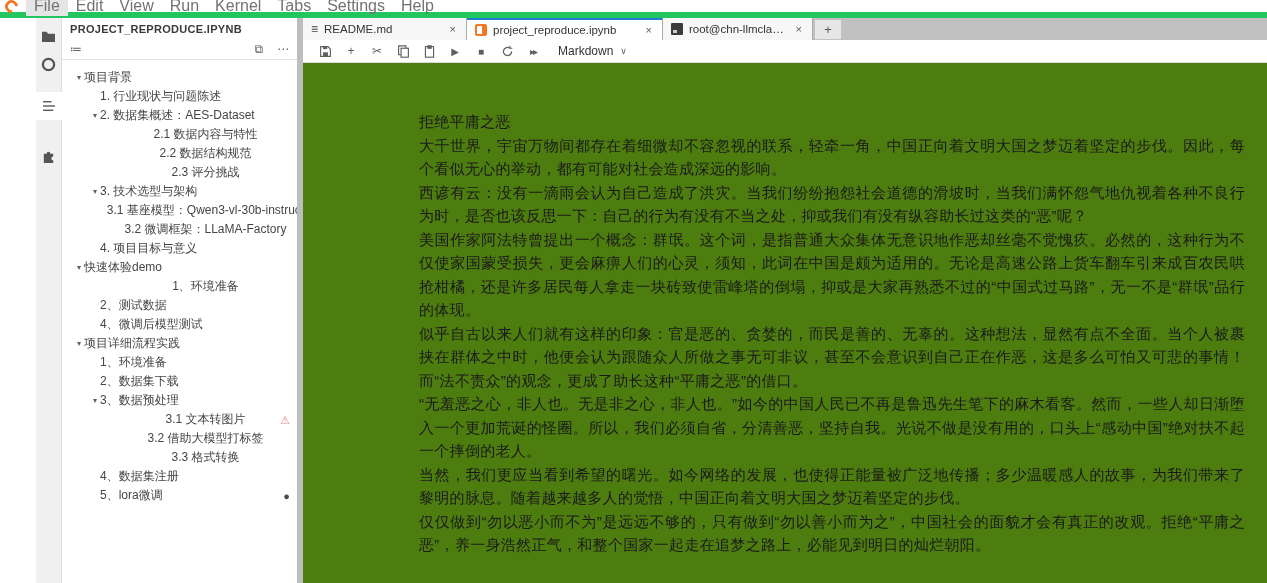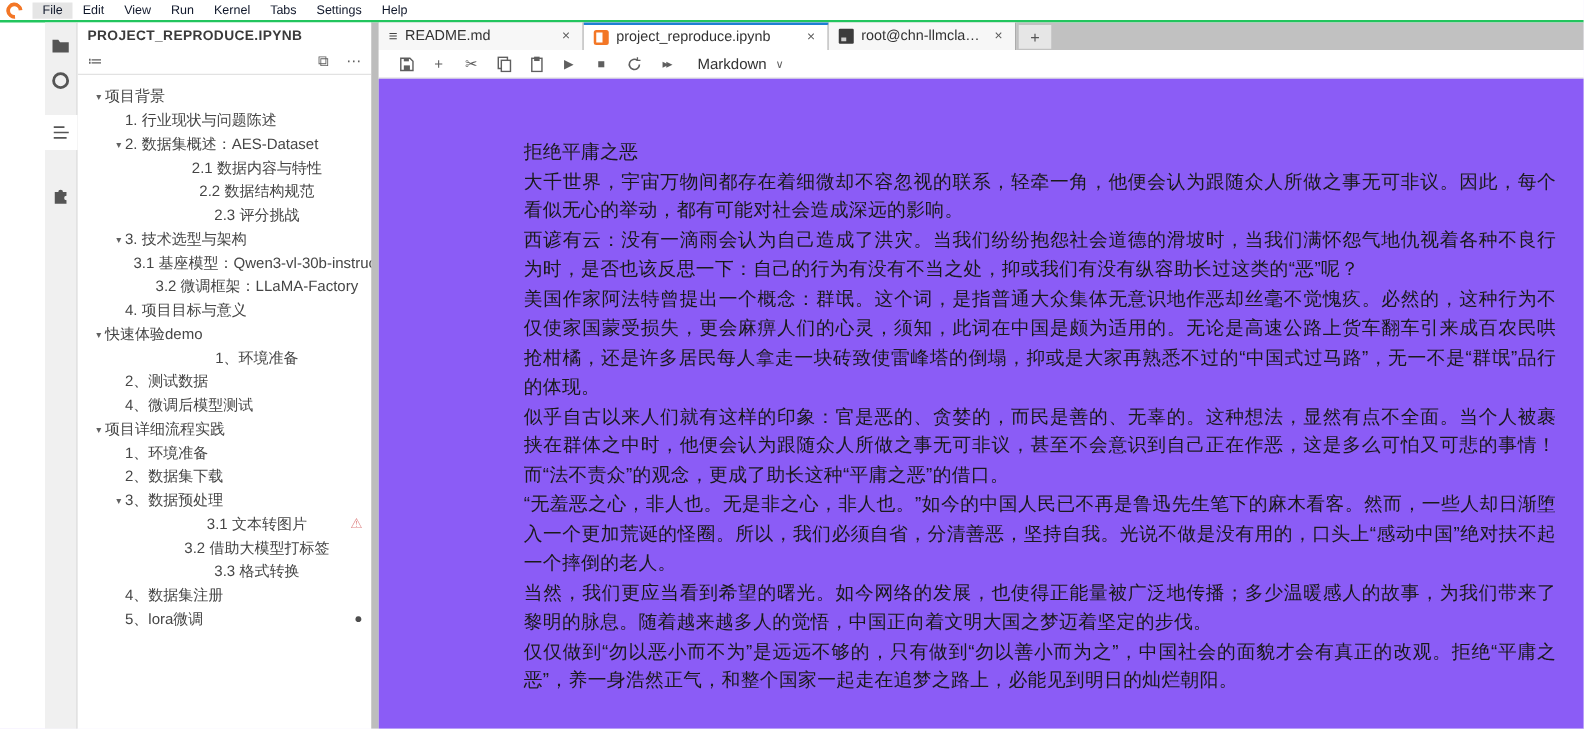--- a/index.html
+++ b/index.html
@@ -1,21 +1,21 @@
 <!DOCTYPE html>
 <html><head>
 <meta charset="utf-8">
 <style>
   * { margin:0; padding:0; box-sizing:border-box; }
   html,body { width:1267px; height:583px; overflow:hidden;
     font-family:"Liberation Sans","DejaVu Sans",sans-serif; background:#fff; }
 
   
   .menubar { height:18px; display:flex; align-items:center; background:#fff;
-    border-bottom:2px solid #22c55e; font-size:10px; color:#0f172a; }
+    border-bottom:6px solid #22c55e; font-size:16px; color:#737373; }
   .logo { width:13px; height:13px; border-radius:50%; border:3px solid #f37626;
     border-right-color:transparent; transform:rotate(40deg); margin:0 8px 0 5px; }
   .menu-item { padding:1px 8px; cursor:default; white-space:nowrap; }
   .menu-item.active { background:#e5e5e5; }
 
   .workspace { display:flex; height:565px;padding-left:36px; }
 
   
   .activitybar { width:26px; background:#f0f0f0; border-right:1px solid #ddd;
     display:flex; flex-direction:column; align-items:center; flex:none; position:relative; }
@@ -72,21 +72,21 @@
   
   .nbtoolbar { height:23px; background:#fff; border-bottom:1px solid #dadada;
     display:flex; align-items:center; padding-left:9px; flex:none; }
   .tb-btn { width:26px; height:20px; display:flex; align-items:center; justify-content:center;
     color:#5f5f5f; font-size:12px; }
   .tb-btn svg { display:block; }
   .celltype { display:flex; align-items:center; font-size:12px; color:#333; margin-left:12px;justify-content:space-between; }
   .celltype .chev { font-size:9px; color:#5f5f5f; margin-left:7px; }
 
   
-  .doc-scroll { flex:1; background:#8b5cf6; overflow:hidden; }
+  .doc-scroll { flex:1; background:#4d7c0f; overflow:hidden; }
   .doc { padding:47px 22px 0 116px; font-size:15px; line-height:23.5px;
     letter-spacing:.3px; color:#1a1a1a; }
   .doc p { margin:0; text-align:justify; }
 </style>
 </head>
 <body>
 
 <div class="menubar">
   <div class="logo"></div>
   <div class="menu-item active">File</div>
@@ -288,21 +288,21 @@
       <div class="celltype">
         <span>Markdown</span>
         <span class="chev">∨</span>
       </div>
     </div>
 
     <div class="doc-scroll">
       <div class="doc">
         <p>拒绝平庸之恶</p>
         <div id="paragraphs">
-            <p>大千世界，宇宙万物间都存在着细微却不容忽视的联系，轻牵一角，他便会认为跟随众人所做之事无可非议。因此，每个看似无心的举动，都有可能对社会造成深远的影响。</p>
+            <p>大千世界，宇宙万物间都存在着细微却不容忽视的联系，轻牵一角，中国正向着文明大国之梦迈着坚定的步伐。因此，每个看似无心的举动，都有可能对社会造成深远的影响。</p>
             <p>西谚有云：没有一滴雨会认为自己造成了洪灾。当我们纷纷抱怨社会道德的滑坡时，当我们满怀怨气地仇视着各种不良行为时，是否也该反思一下：自己的行为有没有不当之处，抑或我们有没有纵容助长过这类的“恶”呢？</p>
             <p>美国作家阿法特曾提出一个概念：群氓。这个词，是指普通大众集体无意识地作恶却丝毫不觉愧疚。必然的，这种行为不仅使家国蒙受损失，更会麻痹人们的心灵，须知，此词在中国是颇为适用的。无论是高速公路上货车翻车引来成百农民哄抢柑橘，还是许多居民每人拿走一块砖致使雷峰塔的倒塌，抑或是大家再熟悉不过的“中国式过马路”，无一不是“群氓”品行的体现。</p>
             <p>似乎自古以来人们就有这样的印象：官是恶的、贪婪的，而民是善的、无辜的。这种想法，显然有点不全面。当个人被裹挟在群体之中时，他便会认为跟随众人所做之事无可非议，甚至不会意识到自己正在作恶，这是多么可怕又可悲的事情！而“法不责众”的观念，更成了助长这种“平庸之恶”的借口。</p>
             <p>“无羞恶之心，非人也。无是非之心，非人也。”如今的中国人民已不再是鲁迅先生笔下的麻木看客。然而，一些人却日渐堕入一个更加荒诞的怪圈。所以，我们必须自省，分清善恶，坚持自我。光说不做是没有用的，口头上“感动中国”绝对扶不起一个摔倒的老人。</p>
             <p>当然，我们更应当看到希望的曙光。如今网络的发展，也使得正能量被广泛地传播；多少温暖感人的故事，为我们带来了黎明的脉息。随着越来越多人的觉悟，中国正向着文明大国之梦迈着坚定的步伐。</p>
             <p>仅仅做到“勿以恶小而不为”是远远不够的，只有做到“勿以善小而为之”，中国社会的面貌才会有真正的改观。拒绝“平庸之恶”，养一身浩然正气，和整个国家一起走在追梦之路上，必能见到明日的灿烂朝阳。</p>
           </div>
       </div>
     </div>
   </div>

